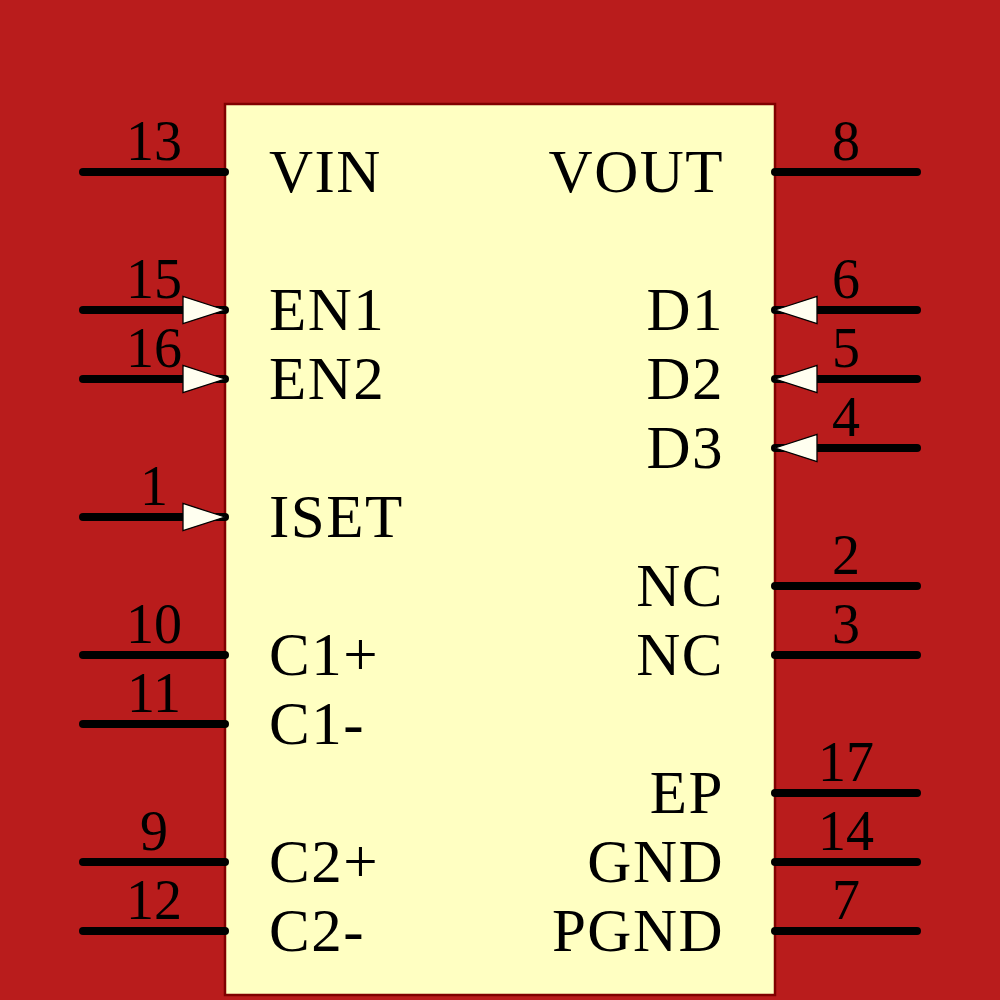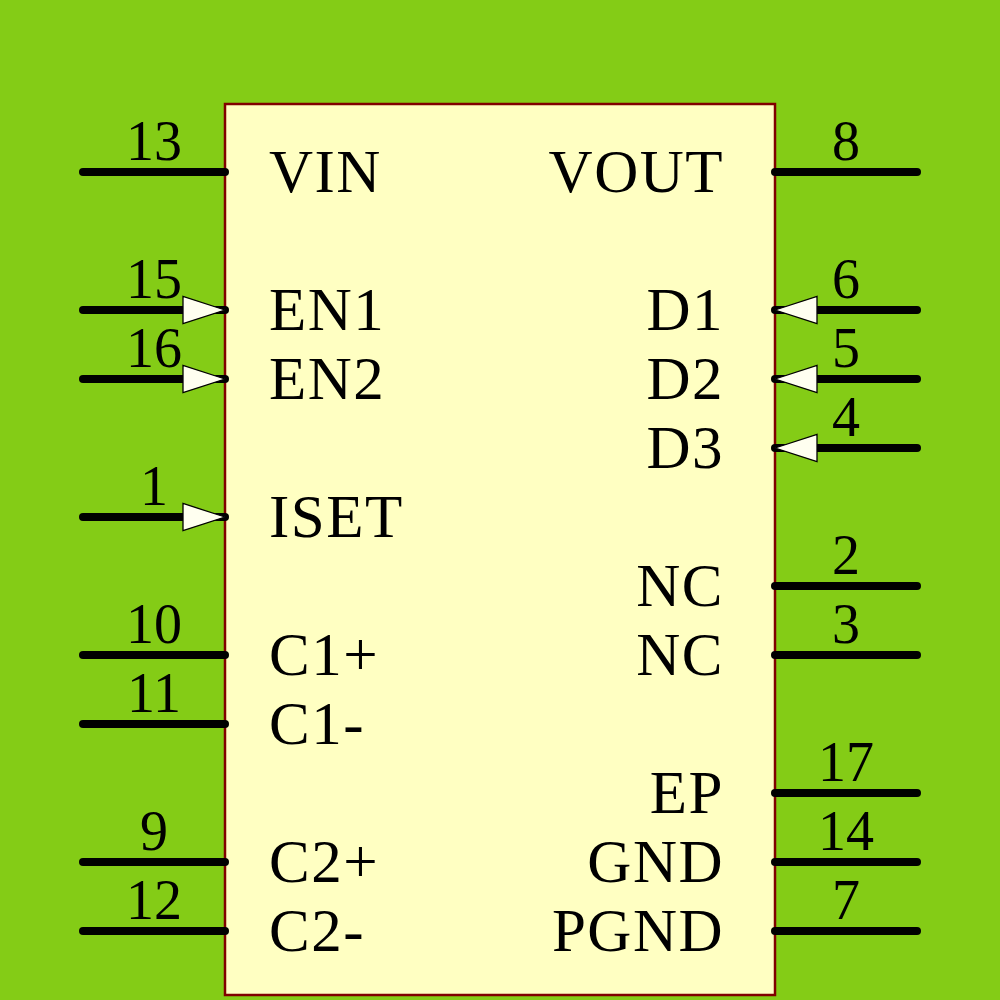--- a/index.html
+++ b/index.html
@@ -7,21 +7,21 @@
     padding: 0;
     background: #ffffff;
     width: 1000px;
     height: 1000px;
     overflow: hidden;
   }
   .stage {
     position: relative;
     width: 1000px;
     height: 1000px;
-    background: #84cc16;
+    background: #b91c1c;
   }
   svg {
     display: block;
     font-family: "Liberation Serif", "DejaVu Serif", serif;
   }
   .pin-name {
     font-size: 61px;
     letter-spacing: 1.5px;
   }
   .pin-num {

